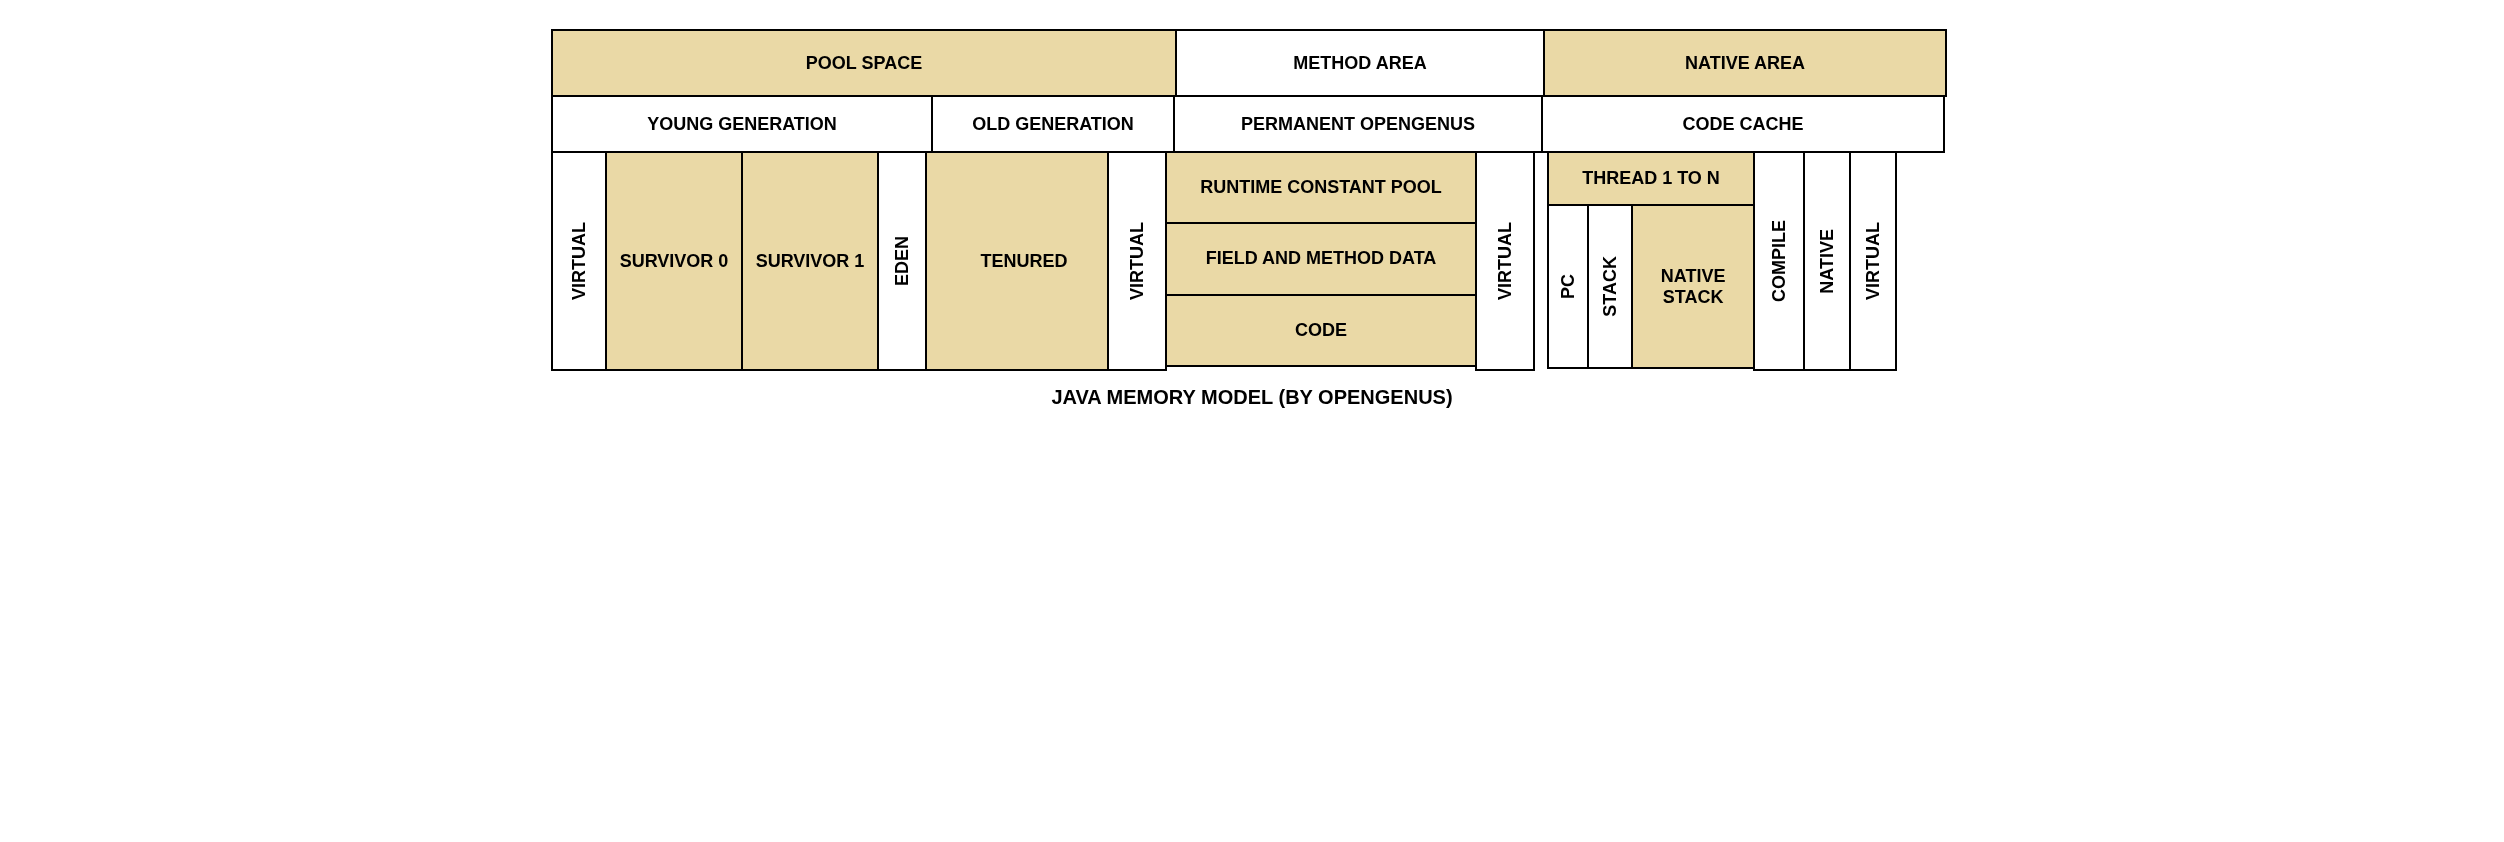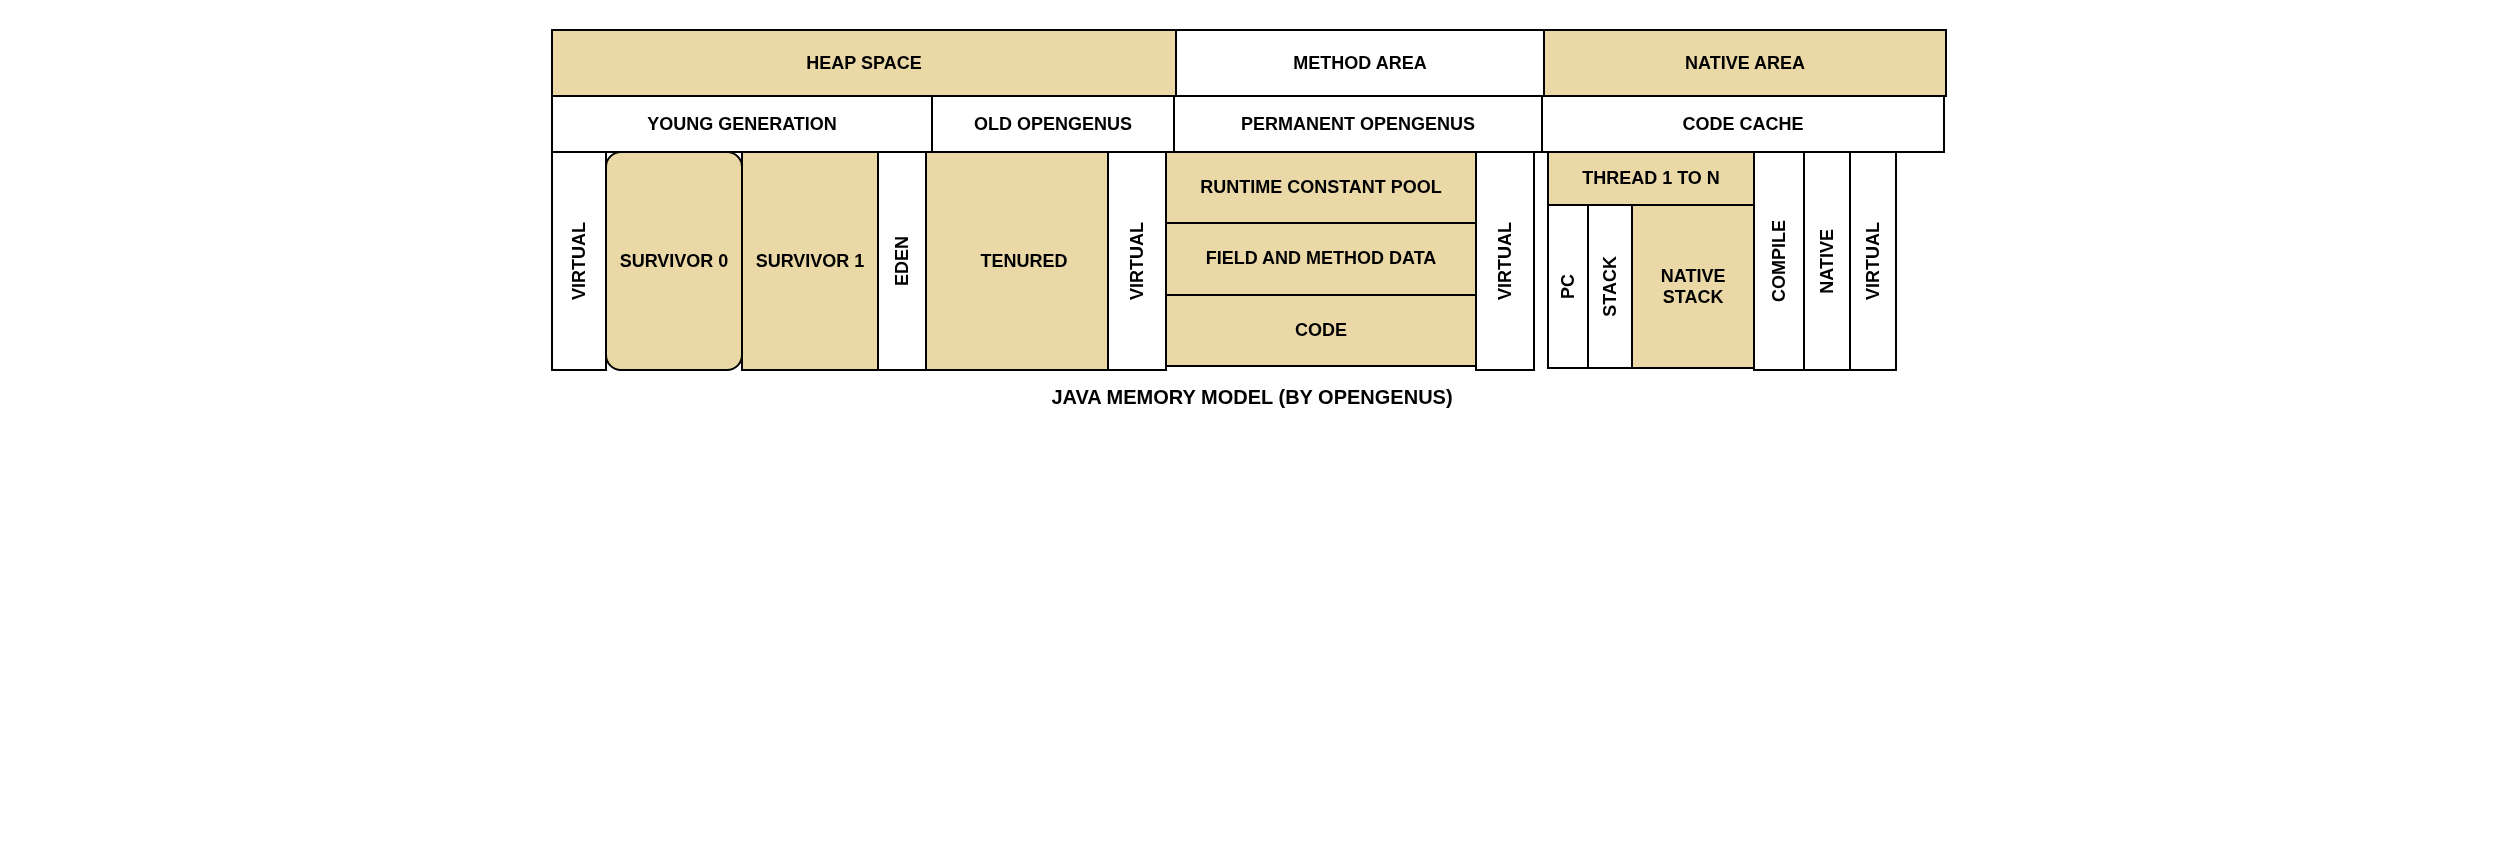--- a/index.html
+++ b/index.html
@@ -38,49 +38,49 @@
     white-space: nowrap;
   }
   .caption {
     text-align: center;
     font-size: 20px;
     margin-top: 16px;
   }
   .col-stack { display: flex; flex-direction: column; }
   
   .w-heap-virtual1 { width: 56px; }
-  .w-surv0 { width: 138px; border-radius: 16px; }
+  .w-surv0 { width: 138px; }
   .w-surv1 { width: 138px; }
   .w-eden { width: 50px; }
   .w-tenured { width: 184px; padding-left: 18px; }
   .w-heap-virtual2 { width: 60px; }
   .w-perm-stack { width: 310px; }
   .w-meth-virtual { width: 60px; }
   .w-thread-block { width: 220px; padding-left: 14px; }
   .w-pc { width: 48px; }
   .w-stack { width: 52px; }
   .w-nstack { width: 144px; }
   .w-compile { width: 52px; }
   .w-native { width: 48px; }
   .w-nat-virtual { width: 48px; }
 </style>
 </head>
 <body>
 
 <div class="diagram">
 
   <div class="row">
-    <div class="cell beige h-top" style="width:626px">HEAP SPACE</div>
+    <div class="cell beige h-top" style="width:626px">POOL SPACE</div>
     <div class="cell white h-top" style="width:370px">METHOD AREA</div>
     <div class="cell beige h-top" style="width:404px">NATIVE AREA</div>
   </div>
 
   <div class="row">
     <div class="cell white h-sub" style="width:382px">YOUNG GENERATION</div>
-    <div class="cell white h-sub" style="width:244px">OLD OPENGENUS</div>
+    <div class="cell white h-sub" style="width:244px">OLD GENERATION</div>
     <div class="cell white h-sub" style="width:370px">PERMANENT OPENGENUS</div>
     <div class="cell white h-sub" style="width:404px">CODE CACHE</div>
   </div>
 
   <div class="row">
 
     <div class="cell white h-body w-heap-virtual1">
         <span class="vtext">VIRTUAL</span>
       </div>
     <div class="cell beige h-body w-surv0">SURVIVOR 0</div>

